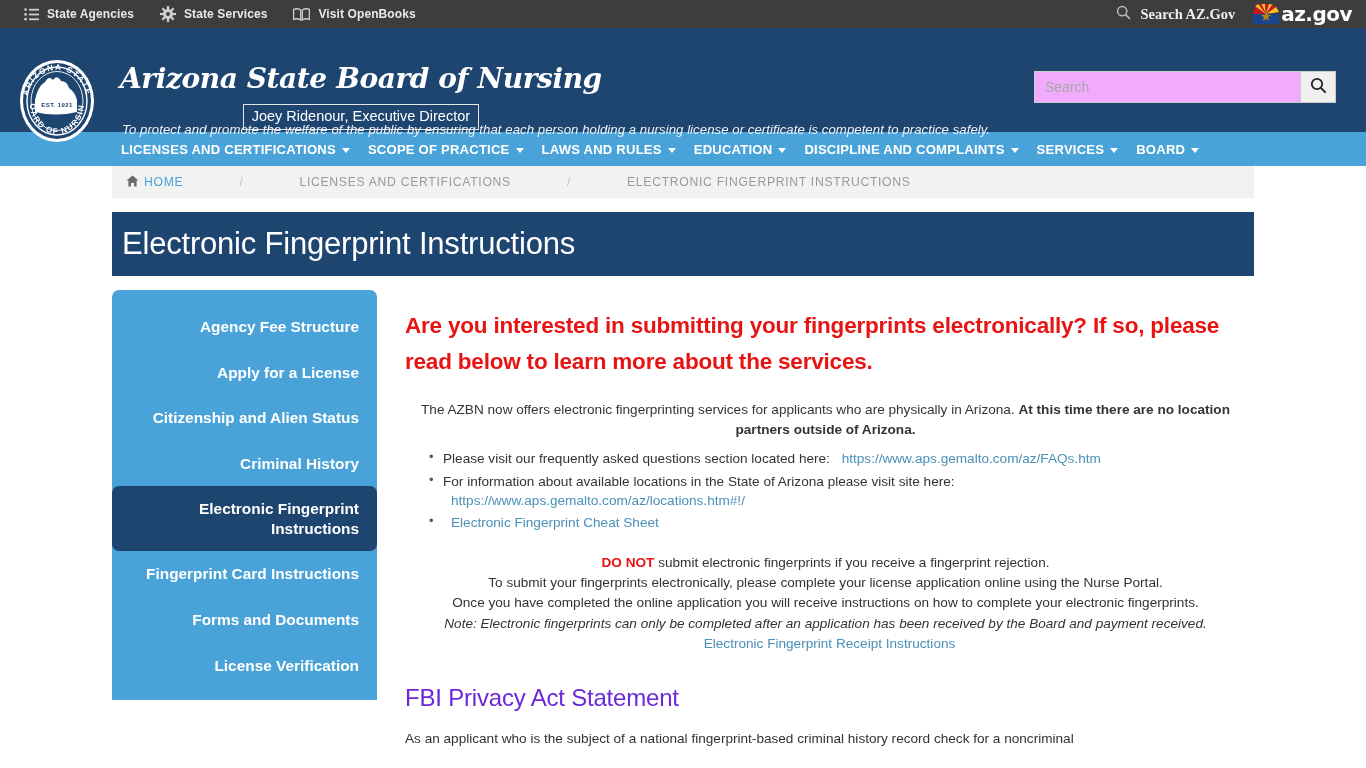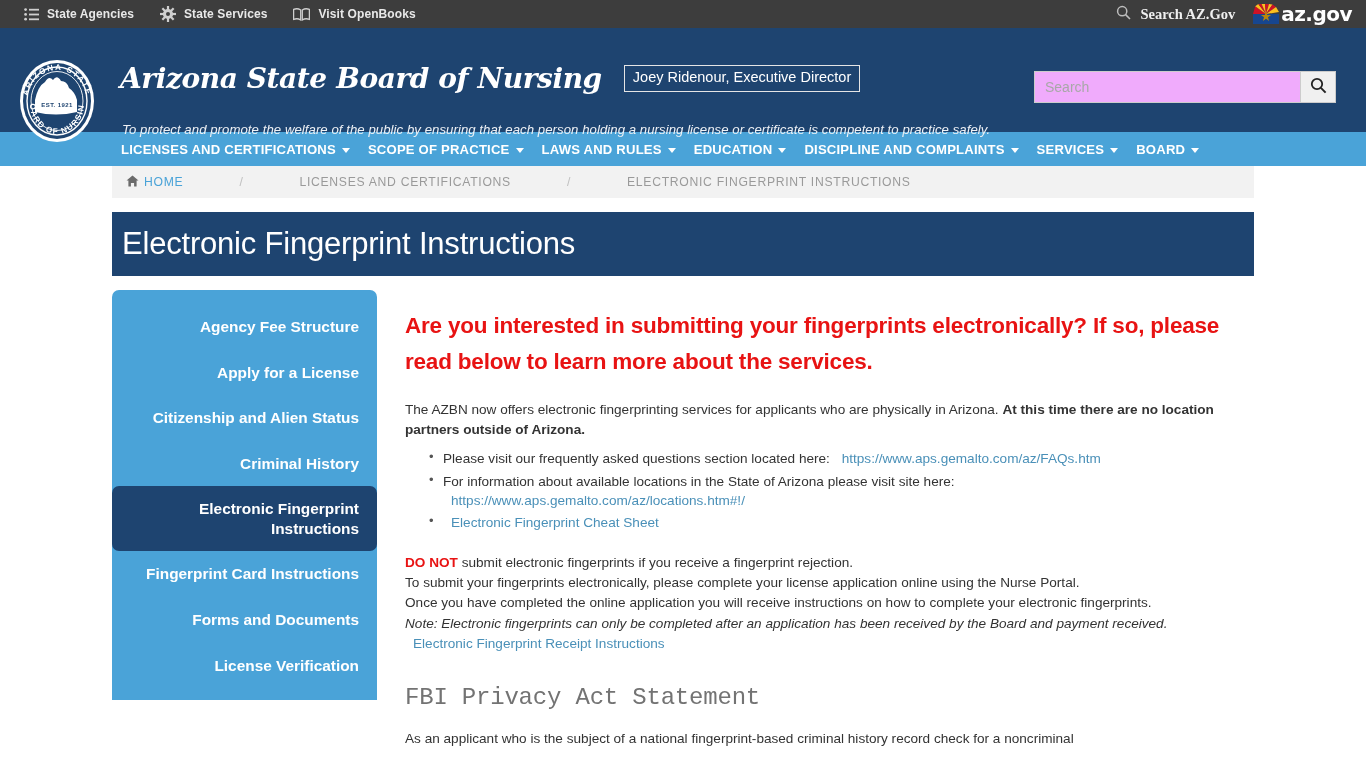--- a/index.html
+++ b/index.html
@@ -51,21 +51,21 @@
     position: relative;
     display: flex;
     align-items: flex-start;
   }
   .seal {
     position: absolute; left: 18px; top: 30px;
     width: 78px; height: 86px;
   }
   .brand-block {
     position: absolute; left: 120px; top: 34px;
-    display: flex; align-items: center; gap: 22px;
+    display: flex; align-items: center; gap: 9px; flex-direction: column;
   }
   .site-title {
     font-family: "DejaVu Serif", serif;
     font-style: italic;
     font-weight: bold;
     font-size: 28px;
     color: #ffffff;
     letter-spacing: -0.4px;
     white-space: nowrap;
   }
@@ -203,21 +203,21 @@
     line-height: 1.45;
   }
   .lead-red {
     color: #e81313;
     font-size: 22.5px;
     font-weight: bold;
     line-height: 1.6;
     margin: 18px 0 0 0;
     letter-spacing: -.2px;
   }
-  .para { margin: 20px 0 0 0; }
+  .para { margin: 20px 0 0 0; text-align: center; }
   .b { font-weight: bold; }
   .i { font-style: italic; }
   .red-bold { color: #e81313; font-weight: bold; }
   a.link, .link {
     color: #4a90b8; text-decoration: none; cursor: pointer; padding-left: 8px;
   }
   ul.bullets {
     margin: 10px 0 0 0;
     padding-left: 38px;
     list-style: none;
@@ -231,24 +231,23 @@
     content: "\2022";
     position: absolute;
     left: -14px; top: -1px;
     color: #555;
     font-size: 13px;
   }
   .block-lines > div { line-height: 1.5; }
   .h2-section {
     font-size: 24px;
     font-weight: normal;
-    color: #737373;
+    color: #6d28d9;
     margin: 26px 0 14px 0;
     letter-spacing: -.2px;
-    font-family: Liberation Mono, monospace;
   }
   .trunc { overflow: hidden; }
 </style>
 </head>
 <body>
 
 <div class="state-bar">
   <div class="group-left">
 
     <div class="sb-item">

